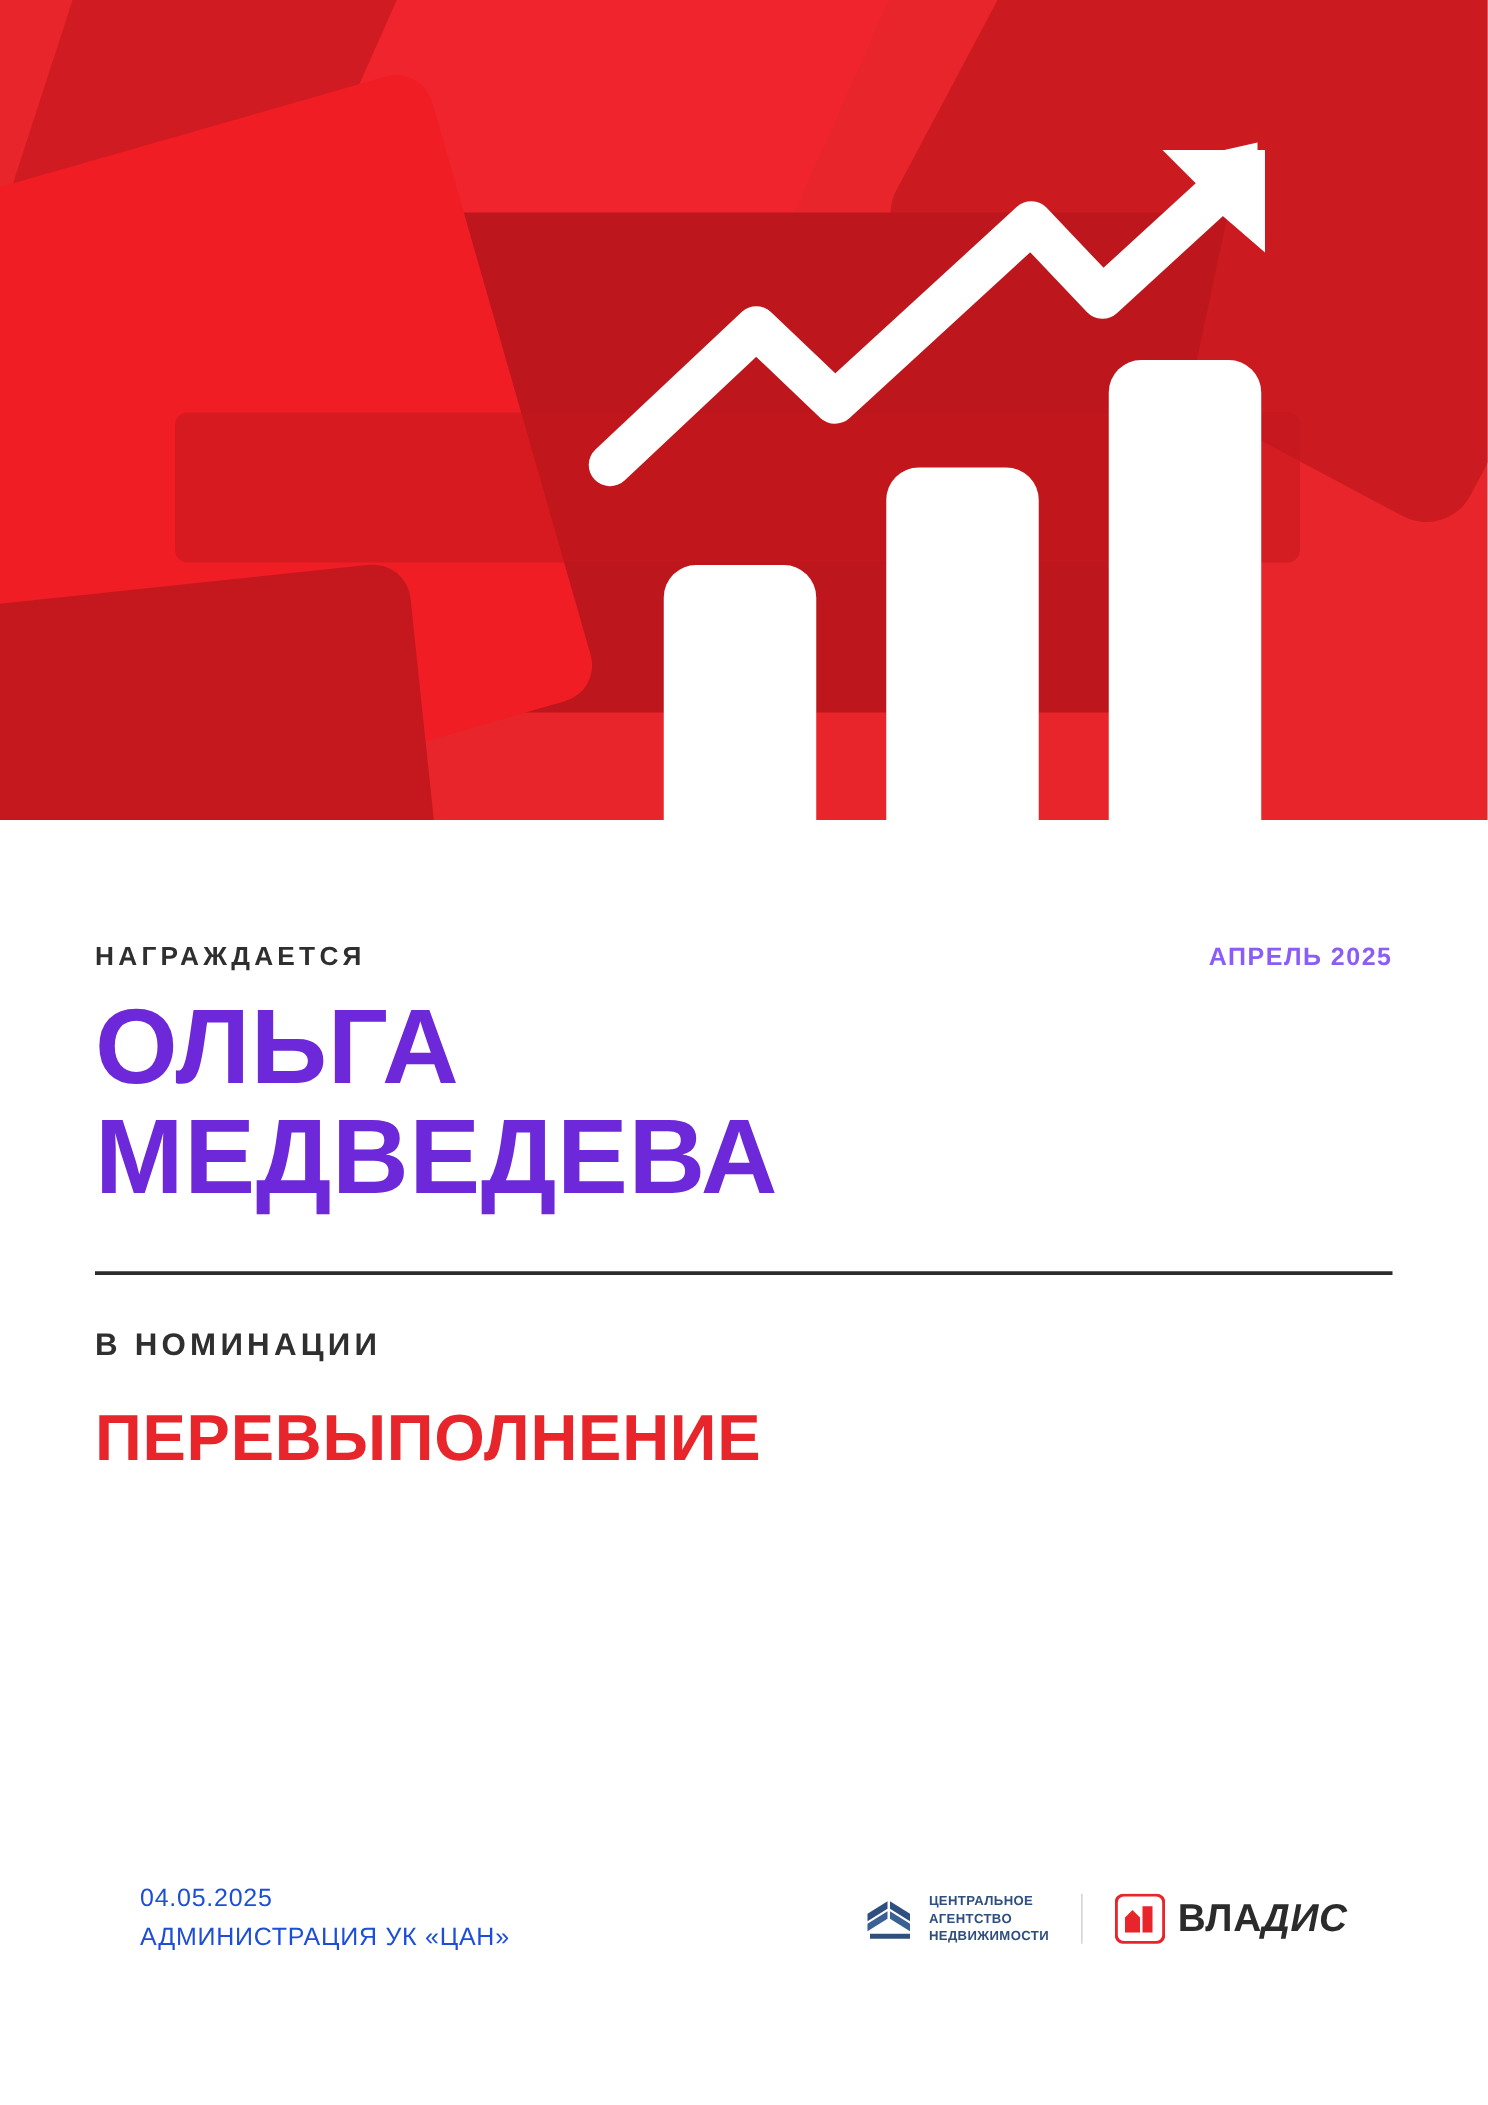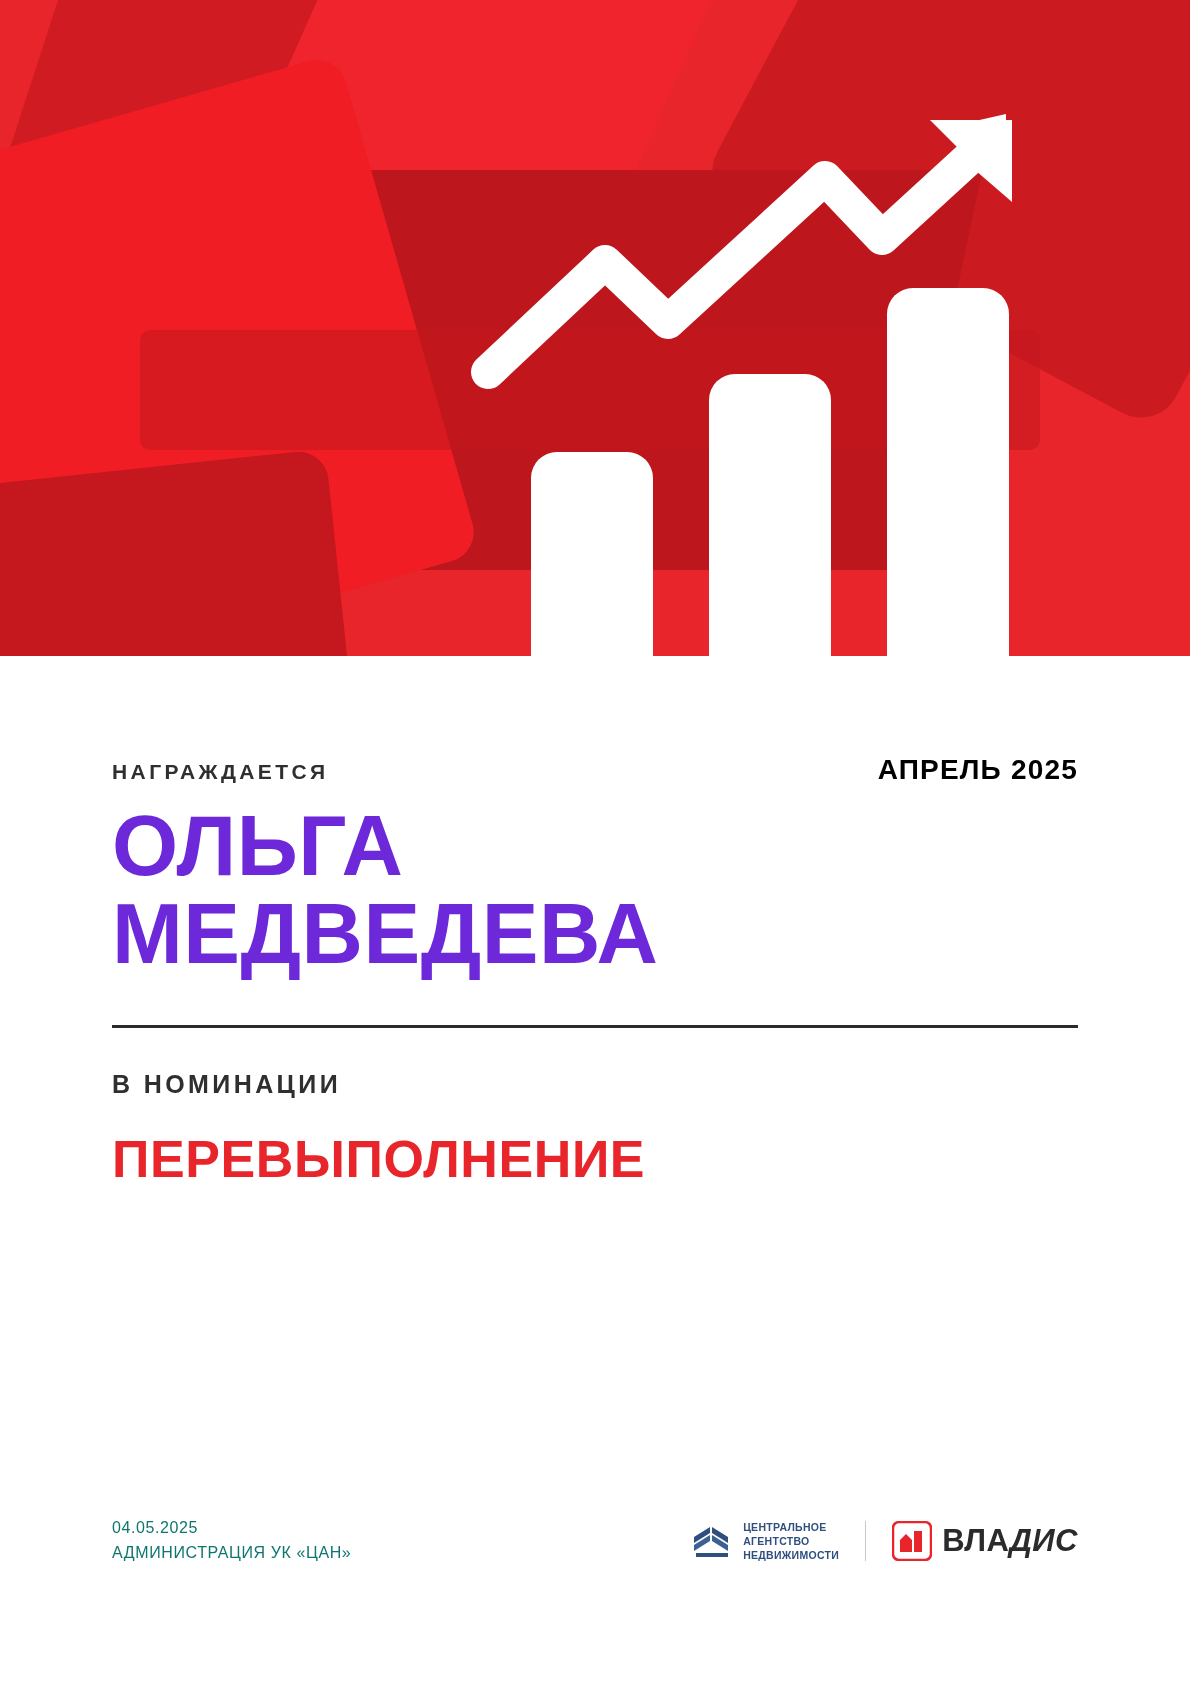--- a/index.html
+++ b/index.html
@@ -95,39 +95,39 @@
   .hero-graphic {
     position: absolute;
     left: 0; top: 0;
     width: 1190px;
     height: 656px;
   }
 
   
   .sheet {
     position: relative;
-    padding: 0 112px;
+    padding: 0 76px;
   }
   .row-top {
     display: flex;
     align-items: baseline;
     justify-content: space-between;
     margin-top: 98px;
   }
   .awarded-label {
     font-size: 21px;
     font-weight: bold;
     letter-spacing: 3.4px;
     color: #2f2f2f;
   }
   .period {
-    font-size: 28px;
+    font-size: 20px;
     font-weight: bold;
     letter-spacing: 1.2px;
-    color: #000000;
+    color: #8b5cf6;
   }
   .recipient {
     margin-top: 16px;
     font-size: 85px;
     line-height: 1.03;
     font-weight: bold;
     letter-spacing: 0.5px;
     color: #6d28d9;
   }
   .divider {
@@ -156,23 +156,23 @@
   .footer {
     position: absolute;
     left: 112px;
     right: 112px;
     bottom: 118px;
     display: flex;
     align-items: center;
     justify-content: space-between;
   }
   .footer-left {
-    font-size: 16px;
+    font-size: 20px;
     line-height: 1.55;
-    color: #0f766e;
+    color: #1d4ed8;
     letter-spacing: .6px;
   }
   .footer-right {
     display: flex;
     align-items: center;
     gap: 26px;
   }
   .logo-can {
     display: flex;
     align-items: center;

